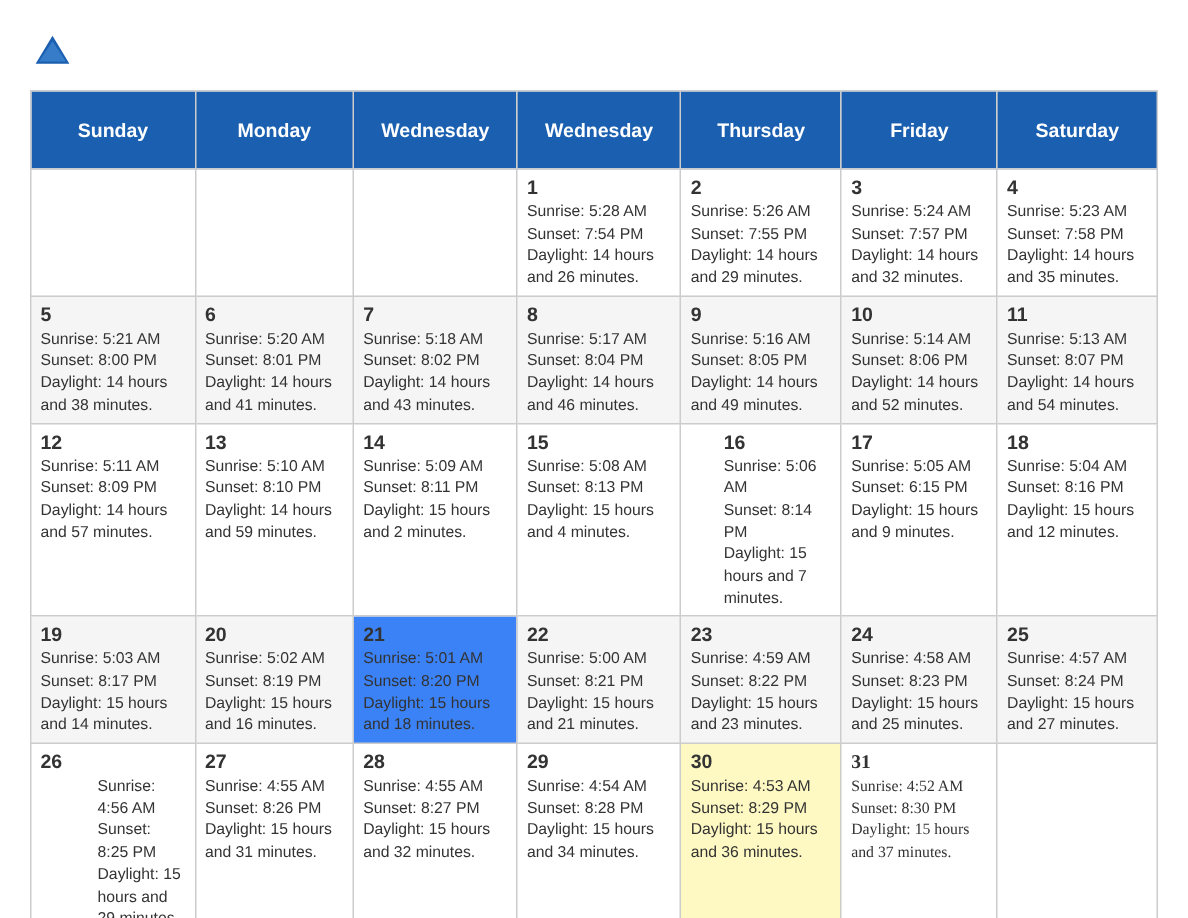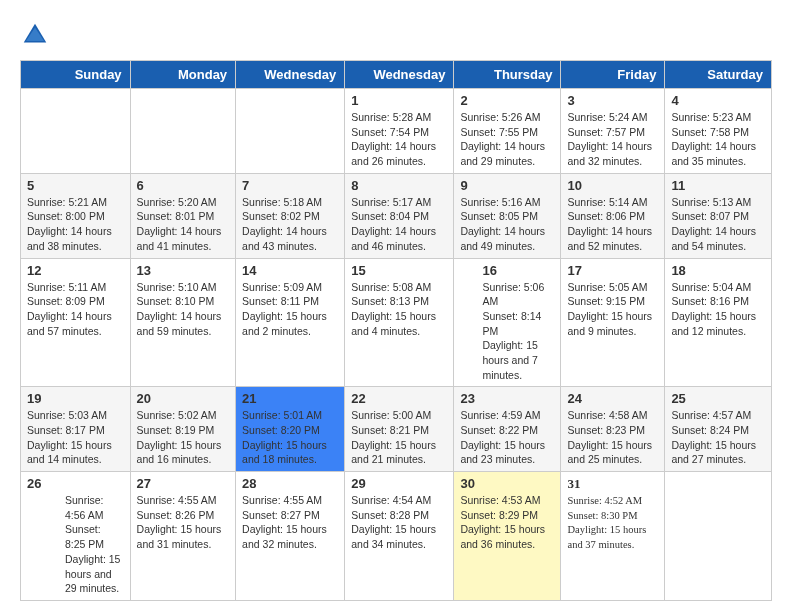--- a/index.html
+++ b/index.html
@@ -52,24 +52,24 @@
       font-size: 16px;
       color: #555;
     }
     .calendar {
       width: 100%;
       border-collapse: collapse;
     }
     .calendar th {
       background: #1a5fb0;
       color: #fff;
-      padding: 6px 8px;
+      padding: 18px 8px;
       font-size: 13px;
       font-weight: bold;
-      text-align: right;
+      text-align: center;
       border: 1px solid #ccc;
     }
     .calendar td {
       border: 1px solid #ccc;
       vertical-align: top;
       padding: 4px 6px;
       font-size: 10.5px;
       color: #333;
       width: 113px;
       min-height: 80px;
@@ -224,21 +224,21 @@
         </td>
         <td style="background: rgb(255, 255, 255); padding-left: 28px;">
           <span class="day-number">16</span>
           <div class="cell-content" style="white-space: pre-line;">Sunrise: 5:06 AM
 Sunset: 8:14 PM
 Daylight: 15 hours and 7 minutes.</div>
         </td>
         <td style="background: rgb(255, 255, 255);">
           <span class="day-number">17</span>
           <div class="cell-content" style="white-space: pre-line;">Sunrise: 5:05 AM
-Sunset: 9:15 PM
+Sunset: 6:15 PM
 Daylight: 15 hours and 9 minutes.</div>
         </td>
         <td style="background: rgb(255, 255, 255);">
           <span class="day-number">18</span>
           <div class="cell-content" style="white-space: pre-line;">Sunrise: 5:04 AM
 Sunset: 8:16 PM
 Daylight: 15 hours and 12 minutes.</div>
         </td>
       </tr>
       <tr>

